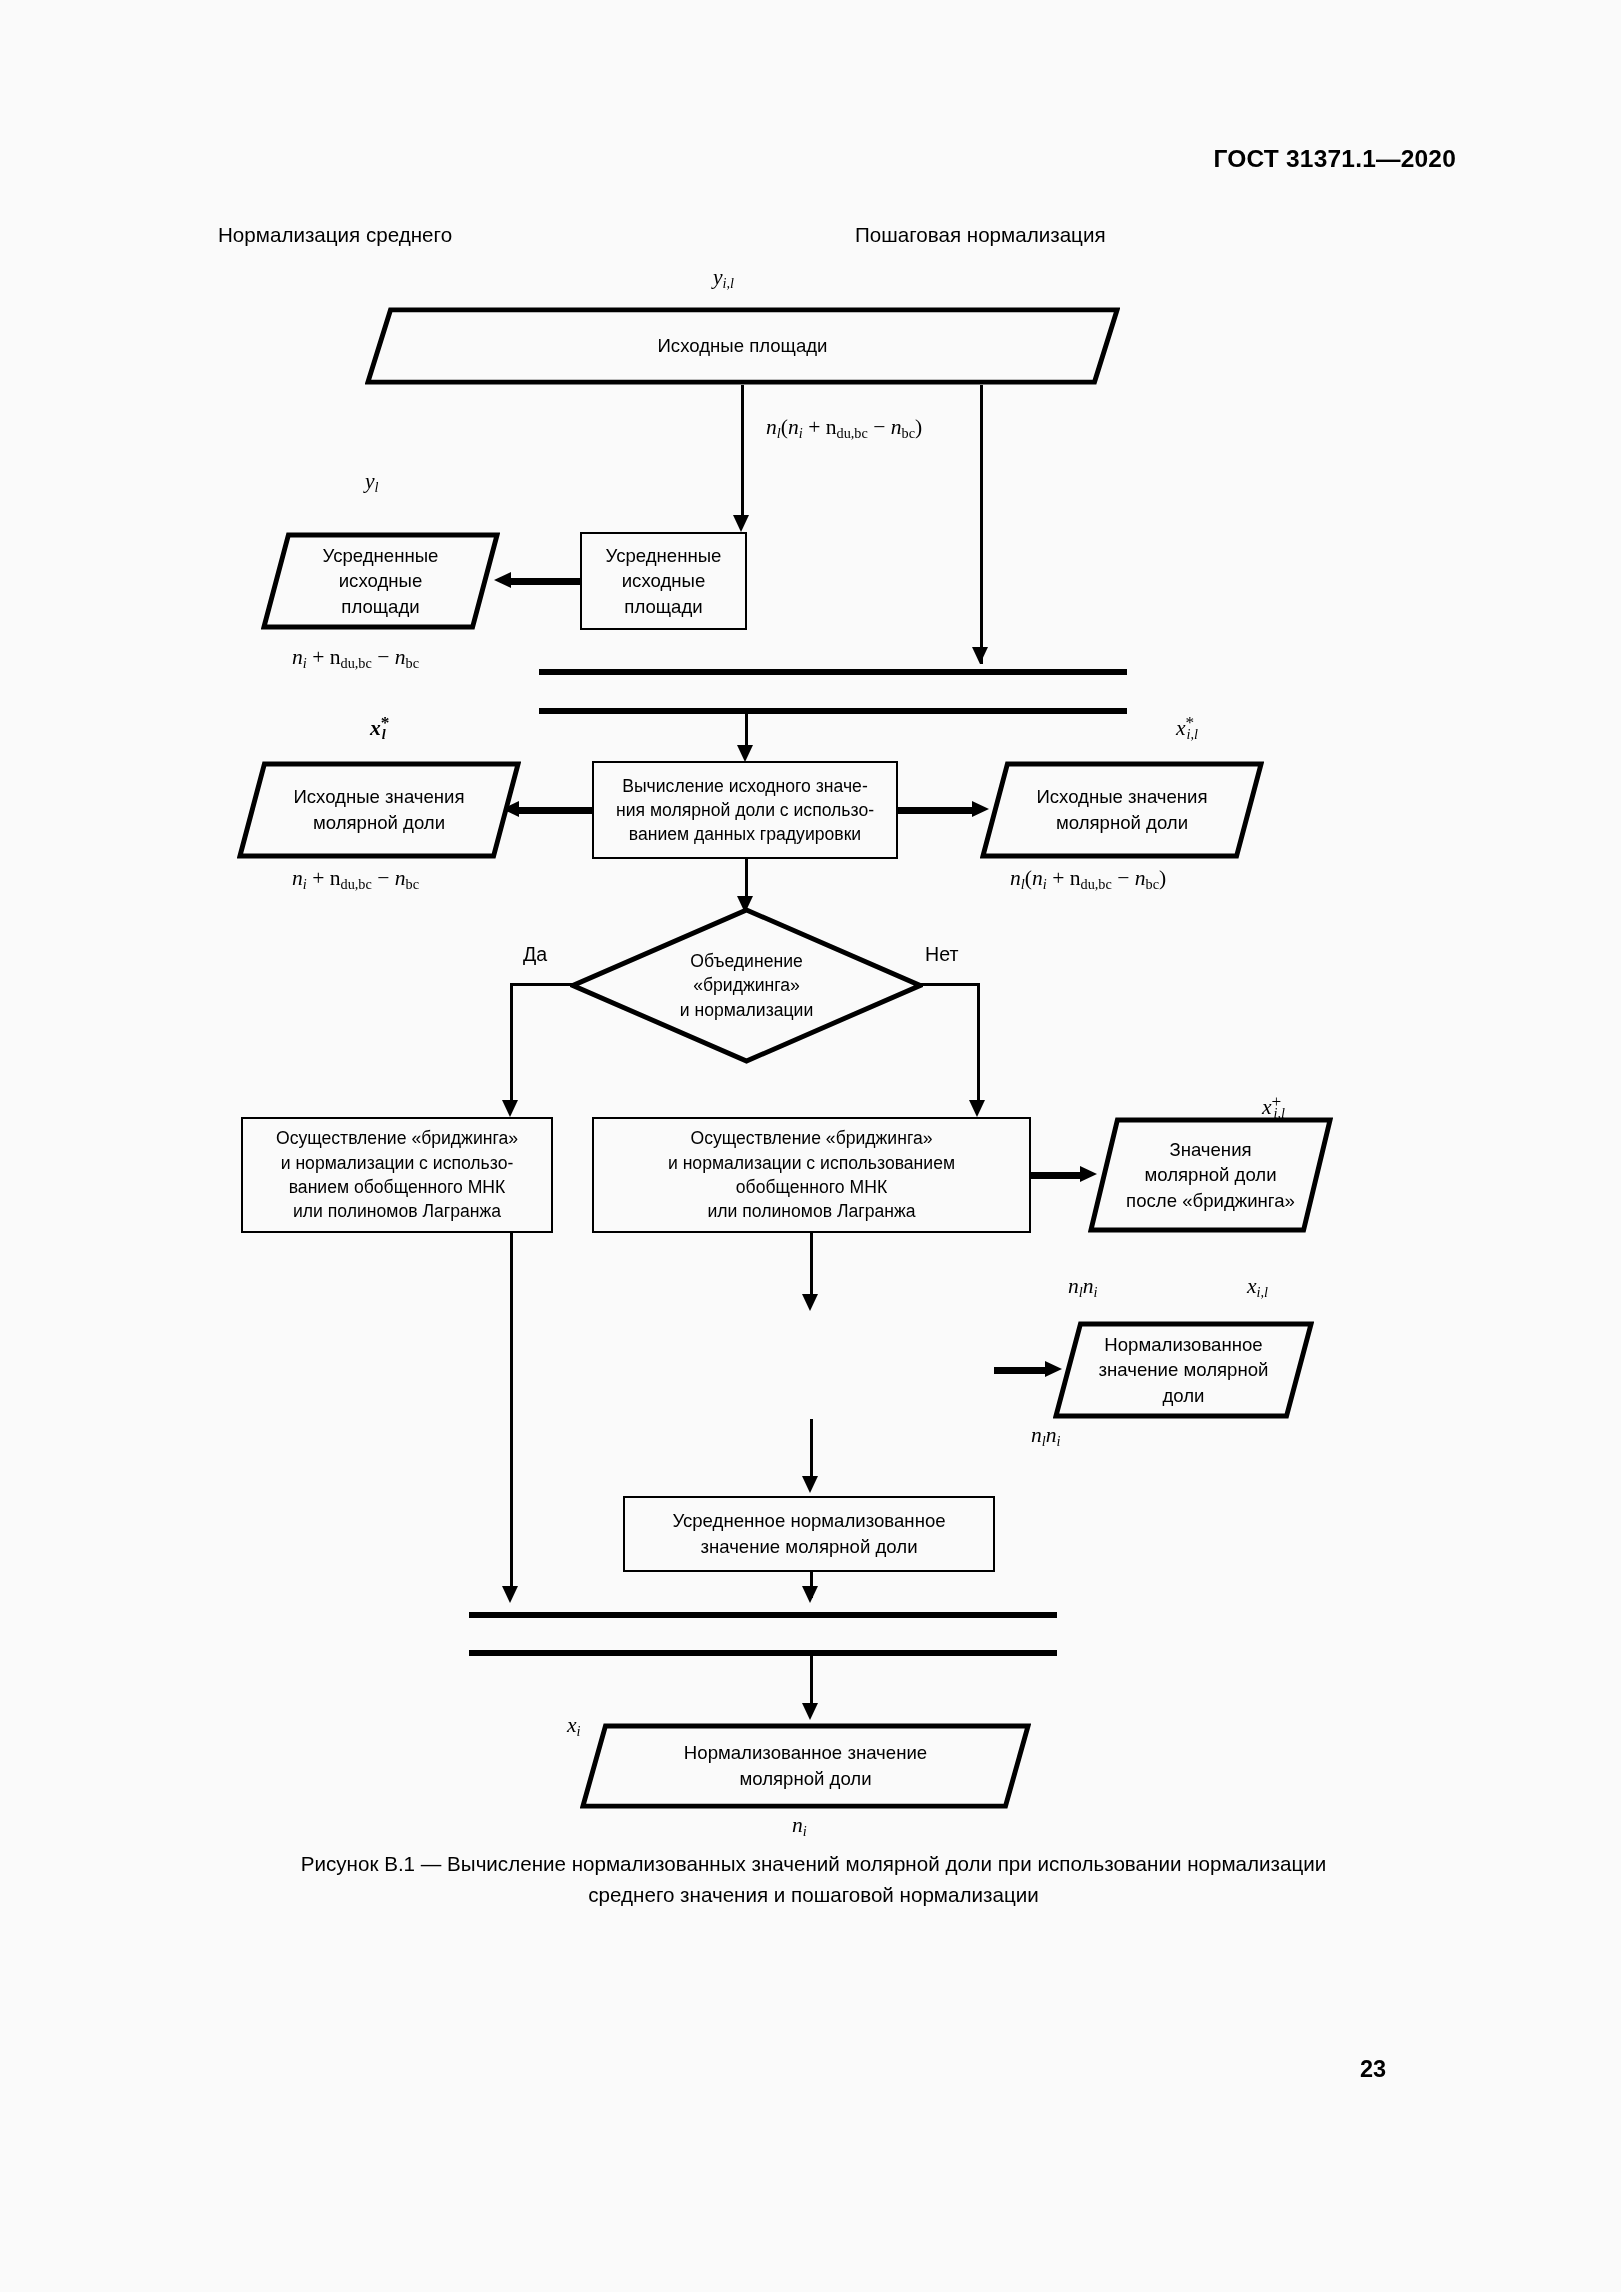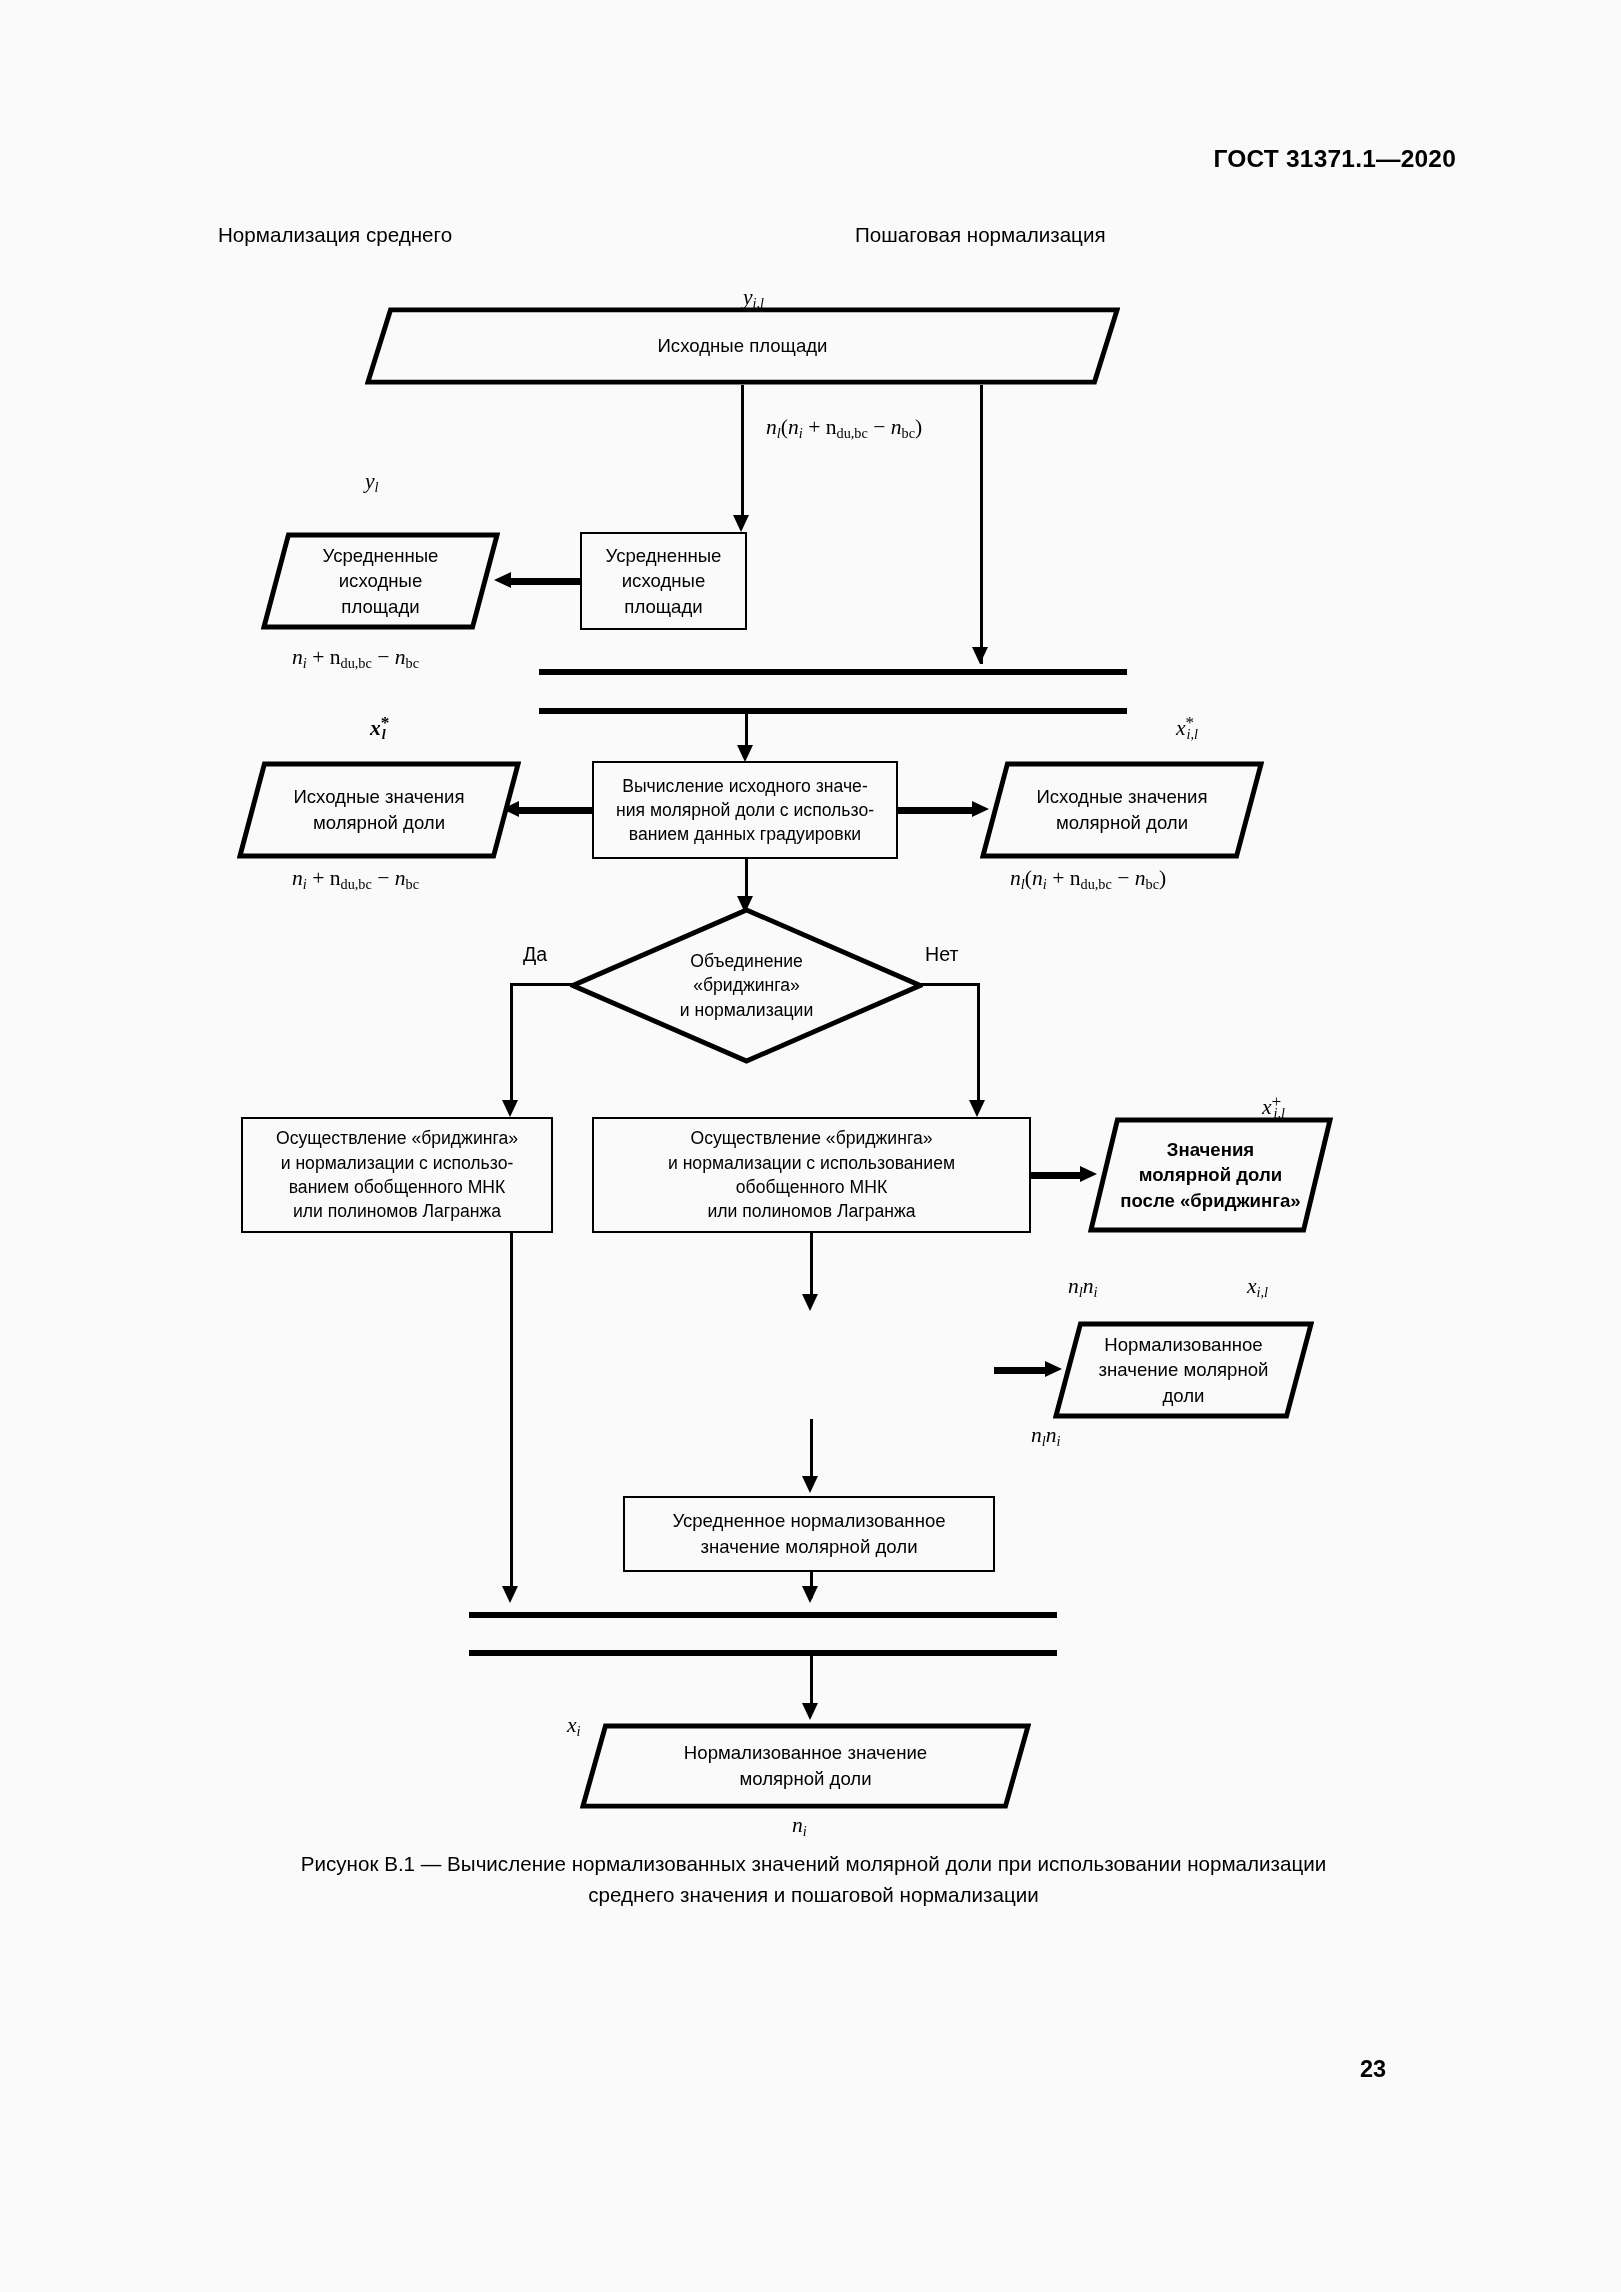--- a/index.html
+++ b/index.html
@@ -175,21 +175,21 @@
 </head>
 <body>
 
 <div id="page">
 
   <div class="doc-header">ГОСТ 31371.1—2020</div>
 
   <div class="col-title left">Нормализация среднего</div>
   <div class="col-title right">Пошаговая нормализация</div>
 
-  <div class="mlabel" style="left:743px; top:265px;margin-top:20px;">
+  <div class="mlabel" style="left:713px; top:265px;">
     <i>y</i><sub>i,l</sub>
   </div>
 
   <div class="node data" style="left:365px; top:307px; width:755px; height:78px;">
     <svg viewBox="0 0 770 80" preserveAspectRatio="none">
       <polygon points="26,3 767,3 744,77 3,77" fill="#fafafa" stroke="#000" stroke-width="5"></polygon>
     </svg>
     <span class="node-text">Исходные площади</span>
   </div>
 
@@ -314,21 +314,21 @@
   <div class="line hline thick-h" style="left:1029px; top:1172px; width:57px;"></div>
   <div class="arrow-right" style="left:1080px; top:1166px;"></div>
 
   <div class="mlabel" style="left:1262px; top:1074px;margin-top:18px;">
     <i>x</i><sup>+</sup><sub style="margin-left:-7.8px;">i,l</sub>
   </div>
   <div class="node data" style="left:1088px; top:1117px; width:245px; height:116px;">
     <svg viewBox="0 0 250 118" preserveAspectRatio="none">
       <polygon points="30,3 247,3 220,115 3,115" fill="#fafafa" stroke="#000" stroke-width="5"></polygon>
     </svg>
-    <span class="node-text" style="white-space:pre-line;font-weight:bold;">Значения
+    <span class="node-text" style="white-space:pre-line;">Значения
 молярной доли
 после «бриджинга»</span>
   </div>
 
   <div class="line vline" style="left:510px; top:1233px; width:2.9px; height:363px;"></div>
   <div class="arrow-down" style="left:502px; top:1586px;"></div>
 
   <div class="line vline" style="left:810px; top:1233px; width:2.9px; height:71px;"></div>
   <div class="arrow-down" style="left:802px; top:1294px;"></div>
 

